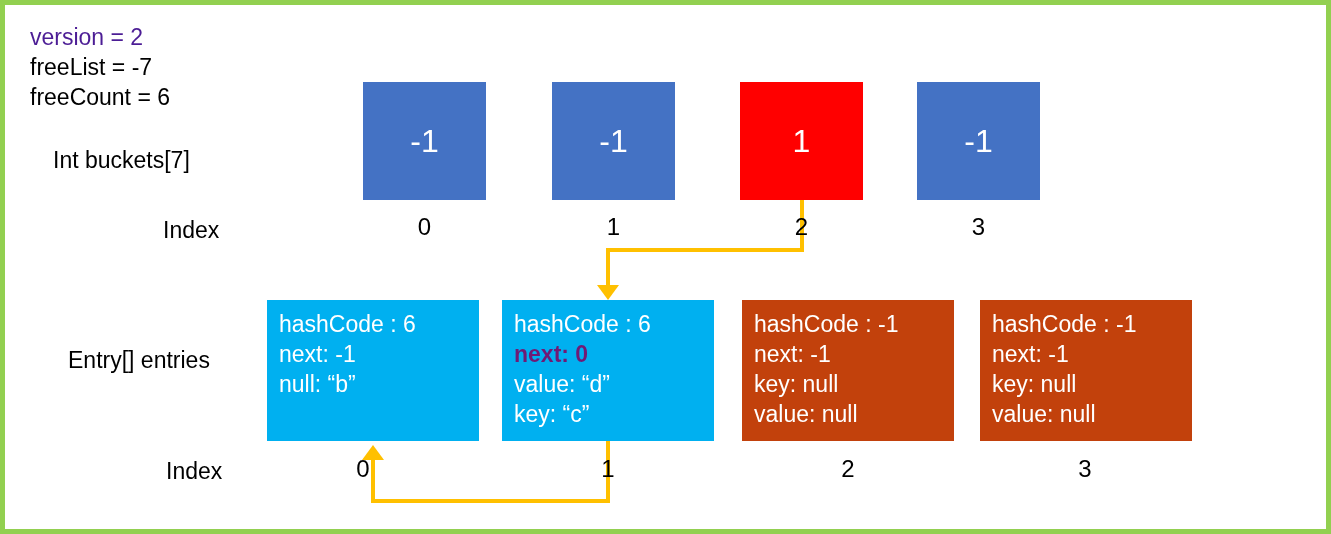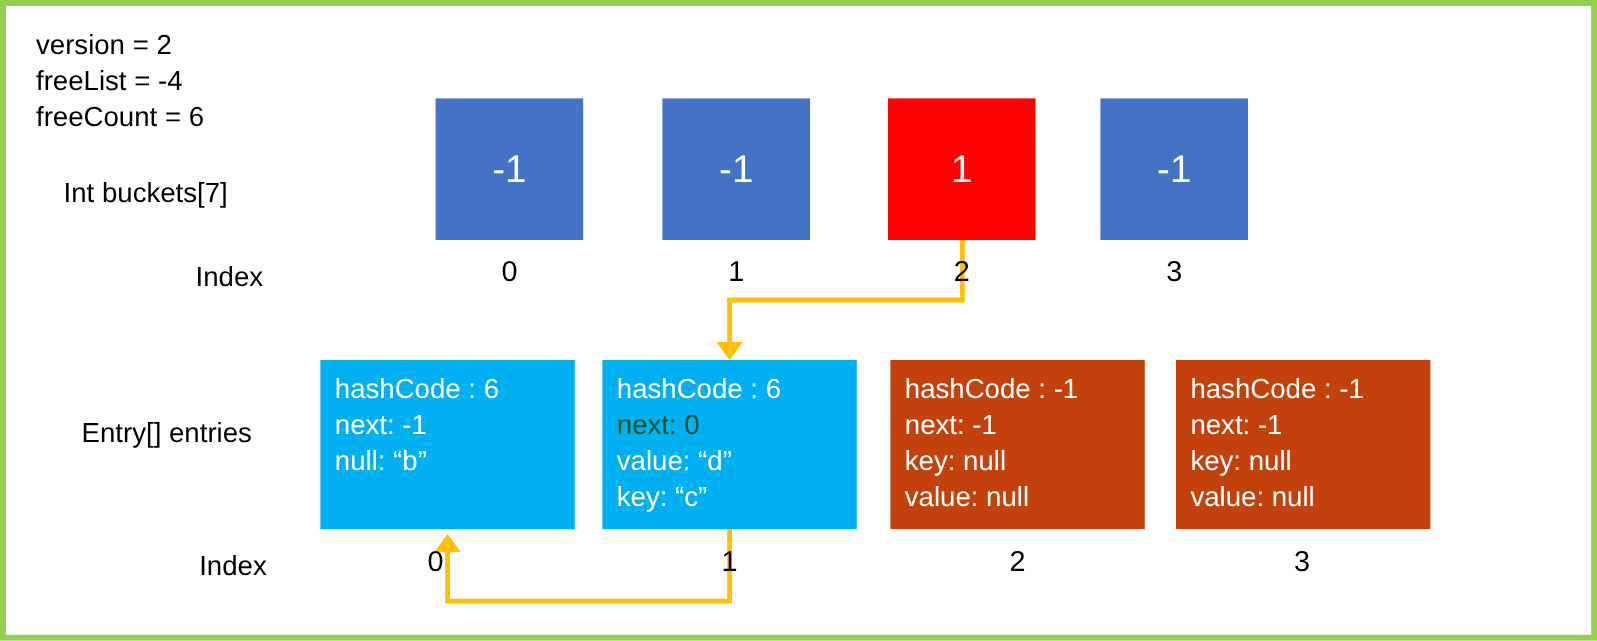--- a/index.html
+++ b/index.html
@@ -17,21 +17,21 @@
   }
 
   .abs { position: absolute; }
 
   
   .state-block {
     left: 25px; top: 17px;
     font-size: 23px; line-height: 30px;
   }
   .state-line { white-space: pre; }
-  .red-text { color: #000000; }
+  .red-text { color: #4c1d95; }
 
   
   .side-label { font-size: 23px; }
   .lbl-buckets { left: 48px; top: 142px; }
   .lbl-bucket-index { left: 158px; top: 212px; }
   .lbl-entries { left: 63px; top: 342px; }
   .lbl-entry-index { left: 161px; top: 453px; }
 
   
   .bucket {
@@ -62,21 +62,21 @@
     line-height: 30px;
     padding: 9px 20px 0 12px;
   }
   .entry.occupied { background: #00B0F0; }
   .entry.empty    { background: #c2410c; }
   .entry-0 { left: 262px; }
   .entry-1 { left: 497px; }
   .entry-2 { left: 737px; }
   .entry-3 { left: 975px; }
   .entry .line { display: block; white-space: pre; }
-  .entry .line.red { color: #14532d; }
+  .entry .line.red { color: #701a75; font-weight: bold; }
 
   .entry-idx {
     top: 450px;
     transform: translateX(-50%);
     font-size: 24px;
   }
   .eidx-0 { left: 358px; }
   .eidx-1 { left: 603px; }
   .eidx-2 { left: 843px; }
   .eidx-3 { left: 1080px; }
@@ -101,21 +101,21 @@
     </g>
 
     <g>
       <polyline points="603,436 603,496 368,496 368,455" fill="none" stroke="#FFC000" stroke-width="4"></polyline>
       <polygon points="357,455 379,455 368,440" fill="#FFC000"></polygon>
     </g>
   </svg>
 
   <div class="abs state-block">
     <div class="state-line red-text">version = 2</div>
-    <div class="state-line">freeList = -4</div>
+    <div class="state-line">freeList = -7</div>
     <div class="state-line">freeCount = 6</div>
   </div>
 
   <div class="abs side-label lbl-buckets">Int buckets[7]</div>
 
   <div class="abs bucket bucket-0">
     <span>-1</span>
   </div>
   <div class="abs bucket bucket-1">
     <span>-1</span>

